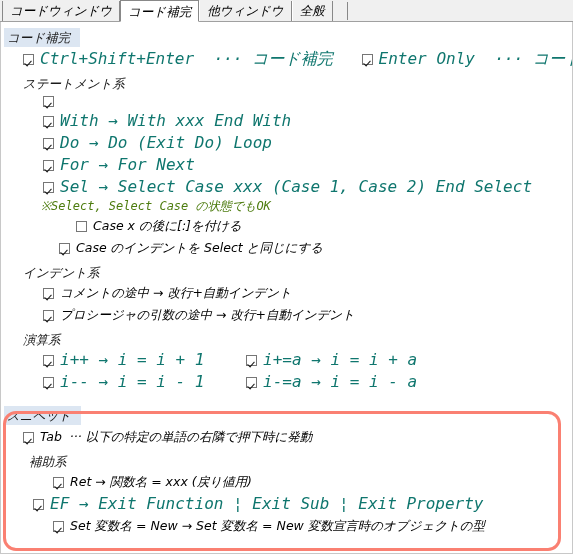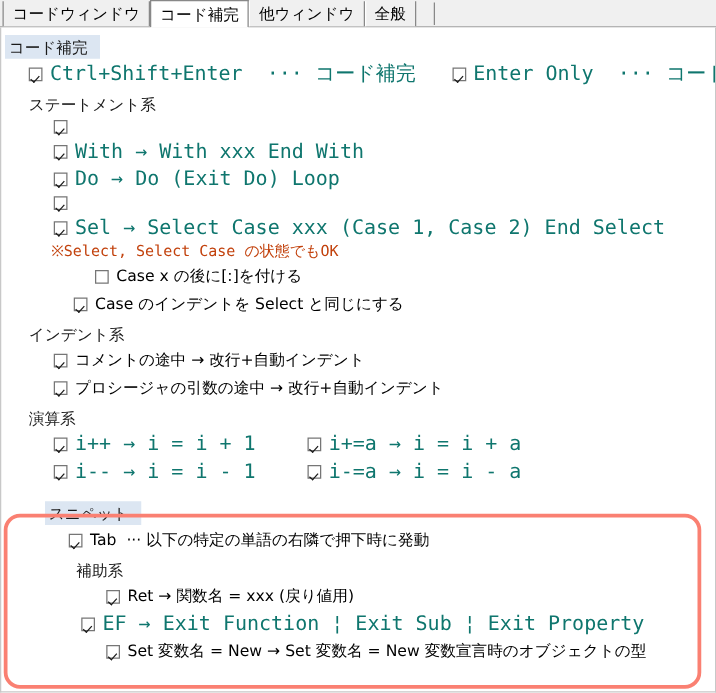--- a/index.html
+++ b/index.html
@@ -14,20 +14,21 @@
     font-size: 12px;
     color: #000000;
     overflow: hidden;
   }
   #app {
     position: relative;
     width: 573px;
     height: 554px;
     box-sizing: border-box;
     background: #ffffff;
+    font-style: italic;
   }
 
   
   .tabstrip {
     position: relative;
     height: 22px;
     background: #f0f0f0;
     border-bottom: 1px solid #a0a0a0;
     padding-left: 2px;
     box-sizing: border-box;
@@ -107,21 +108,21 @@
   .row {
     display: flex;
     align-items: center;
     white-space: nowrap;
     line-height: 16px;
   }
   .note {
     white-space: nowrap;
     font-family: "DejaVu Sans Mono", "Liberation Mono", monospace;
     font-size: 12px;
-    color: #c2410c;
+    color: #4d7c0f;
     line-height: 16px;
   }
   .cb {
     position: relative;
     display: inline-block;
     width: 11px;
     height: 11px;
     min-width: 11px;
     box-sizing: border-box;
     border: 1px solid #767676;
@@ -172,21 +173,21 @@
     left: 3px;
     top: 411px;
     width: 558px;
     height: 140px;
     border: 3px solid #fa8072;
     border-radius: 13px;
     box-sizing: border-box;
     pointer-events: none;
     z-index: 5;
   }
-  .sec-snippet { position: relative; padding-left: 32px; }
+  .sec-snippet { position: relative; }
 
   .sp6  { height: 6px; }
   .sp4  { height: 4px; }
   .sp8  { height: 8px; }
   .sp3  { height: 3px; }
 </style>
 </head>
 <body>
 
 <div id="app">
@@ -241,20 +242,21 @@
       <span class="lbl">With → With xxx End With</span>
     </div>
     <div class="sp6"></div>
     <div class="row ind2">
       <span class="cb checked"></span>
       <span class="lbl">Do → Do (Exit Do) Loop</span>
     </div>
     <div class="sp6"></div>
     <div class="row ind2">
       <span class="cb checked"></span>
+      <span class="lbl">For → For Next</span>
     </div>
     <div class="sp6"></div>
     <div class="row ind2">
       <span class="cb checked"></span>
       <span class="lbl">Sel → Select Case xxx (Case 1, Case 2) End Select</span>
     </div>
     <div class="sp3"></div>
     <div class="ind2" style="margin-left:40px">
       <span class="note">※Select, Select Case の状態でもOK</span>
     </div>

